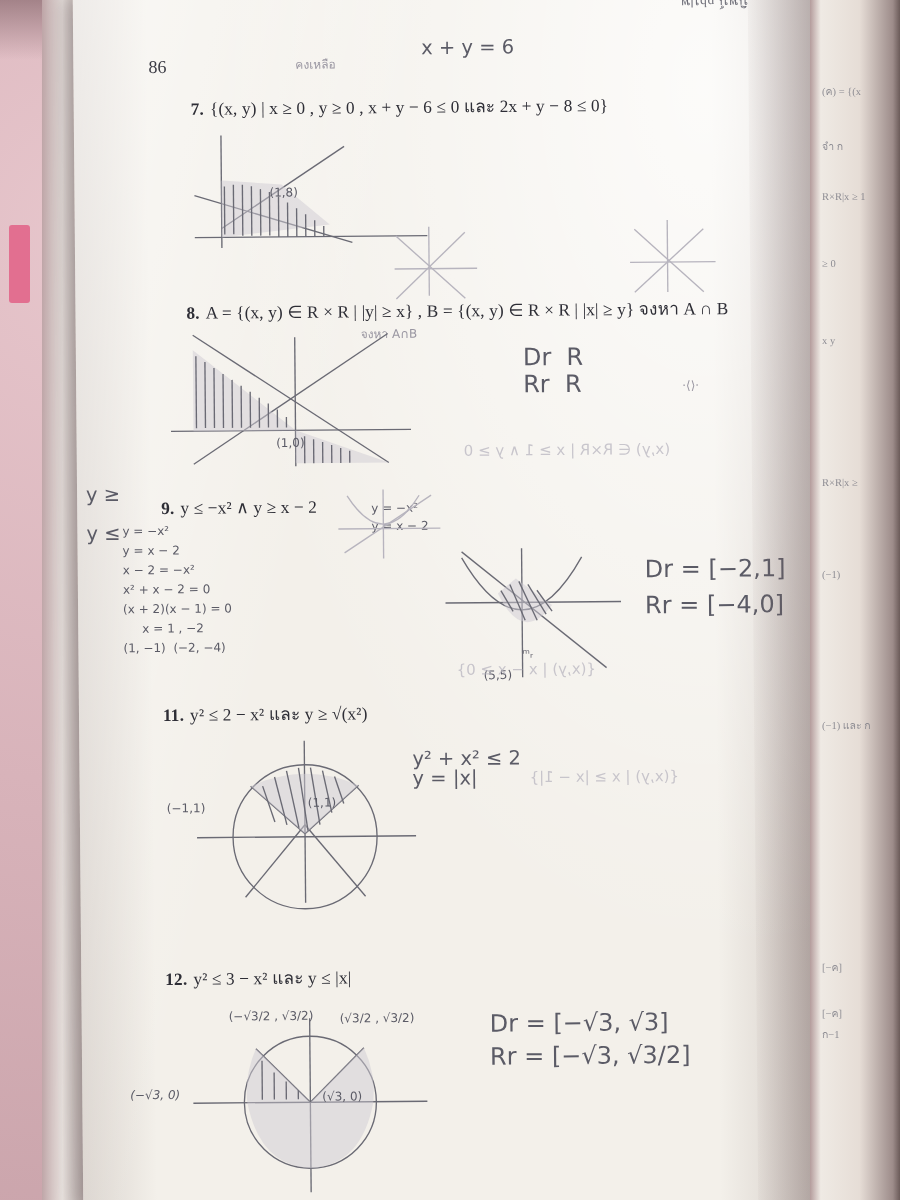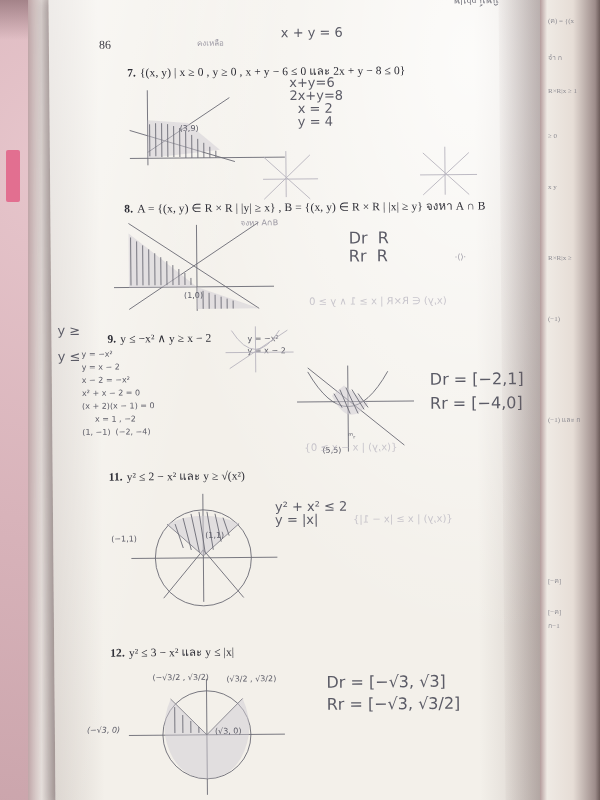--- a/index.html
+++ b/index.html
@@ -170,24 +170,20 @@
 
     <div class="pg-num">86</div>
 
     <div class="hw tiny faint" style="left:148px; top:42px;">คงเหลือ</div>
     <div class="hw" style="left:232px; top:32px;">x + y = 6</div>
 
     <div class="prob" style="left:78px; top:68px;">
       <span class="num">7.</span><span>{(x, y) | x ≥ 0 , y ≥ 0 , x + y − 6 ≤ 0 และ 2x + y − 8 ≤ 0}</span>
     </div>
 
-    <div class="hw" style="left:240px; top:82px;">x+y=6
-2x+y=8
-  x = 2
-  y = 4</div>
 
     <svg class="sketch" style="left:60px; top:95px;" width="180" height="75">
       <line x1="20" y1="68" x2="175" y2="68"></line>
       <line x1="38" y1="0" x2="38" y2="75"></line>
       <line x1="38" y1="62" x2="120" y2="8"></line>
       <line x1="20" y1="40" x2="125" y2="72"></line>
       <path class="shade" d="M38 68 L38 30 L78 33 L110 60 Z"></path>
       <g class="hatch">
         <line x1="40" y1="66" x2="40" y2="34"></line>
         <line x1="46" y1="66" x2="46" y2="33"></line>
@@ -196,21 +192,21 @@
         <line x1="64" y1="67" x2="64" y2="36"></line>
         <line x1="70" y1="67" x2="70" y2="38"></line>
         <line x1="76" y1="68" x2="76" y2="41"></line>
         <line x1="82" y1="68" x2="82" y2="45"></line>
         <line x1="88" y1="68" x2="88" y2="49"></line>
         <line x1="94" y1="68" x2="94" y2="53"></line>
         <line x1="100" y1="68" x2="100" y2="57"></line>
         <line x1="106" y1="68" x2="106" y2="61"></line>
       </g>
     </svg>
-    <div class="hw tiny" style="left:130px; top:127px;">(3,9)</div>
+    <div class="hw tiny" style="left:130px; top:127px;">(1,8)</div>
 
     <svg class="sketch" style="left:208px; top:155px;" width="70" height="50">
       <line x1="5" y1="30" x2="60" y2="30" class="faintstroke"></line>
       <line x1="28" y1="2" x2="28" y2="48" class="faintstroke"></line>
       <line x1="6" y1="8" x2="52" y2="50" class="faintstroke"></line>
       <line x1="6" y1="50" x2="52" y2="6" class="faintstroke"></line>
     </svg>
     <svg class="sketch" style="left:365px; top:152px;" width="70" height="52">
       <line x1="5" y1="30" x2="62" y2="30" class="faintstroke"></line>
       <line x1="30" y1="2" x2="30" y2="50" class="faintstroke"></line>
@@ -357,25 +353,25 @@
     <div class="hw tiny" style="left:32px; top:728px;font-style:italic;">(−√3, 0)</div>
     <div class="hw tiny" style="left:160px; top:730px;">(√3, 0)</div>
     <div class="hw big" style="left:272px; top:682px;">Dr = [−√3, √3]</div>
     <div class="hw big" style="left:272px; top:704px;">Rr = [−√3, √3/2]</div>
 
     <div class="page-curl"></div>
   </div>
 
   <div class="right-block"></div>
   <div class="right-page-text">
-    <div style="margin-top:16px">(ค) = {(x</div>
+    <div style="margin-top:56px">(ค) = {(x</div>
     <div style="margin-top:26px">จำ ก</div>
     <div style="margin-top:22px">R×R|x ≥ 1</div>
     <div style="margin-top:34px">≥ 0</div>
     <div style="margin-top:40px">x y</div>
-    <div style="margin-top:60px">R×R|x ≥</div>
+    <div style="margin-top:84px">R×R|x ≥</div>
     <div style="margin-top:50px">(−1)</div>
     <div style="margin-top:90px">(−1) และ ก</div>
     <div style="margin-top:150px">[−ค]</div>
     <div style="margin-top:20px">[−ค]</div>
     <div style="margin-top:3px">ก−1</div>
   </div>
 </div>
 
 </body></html>

